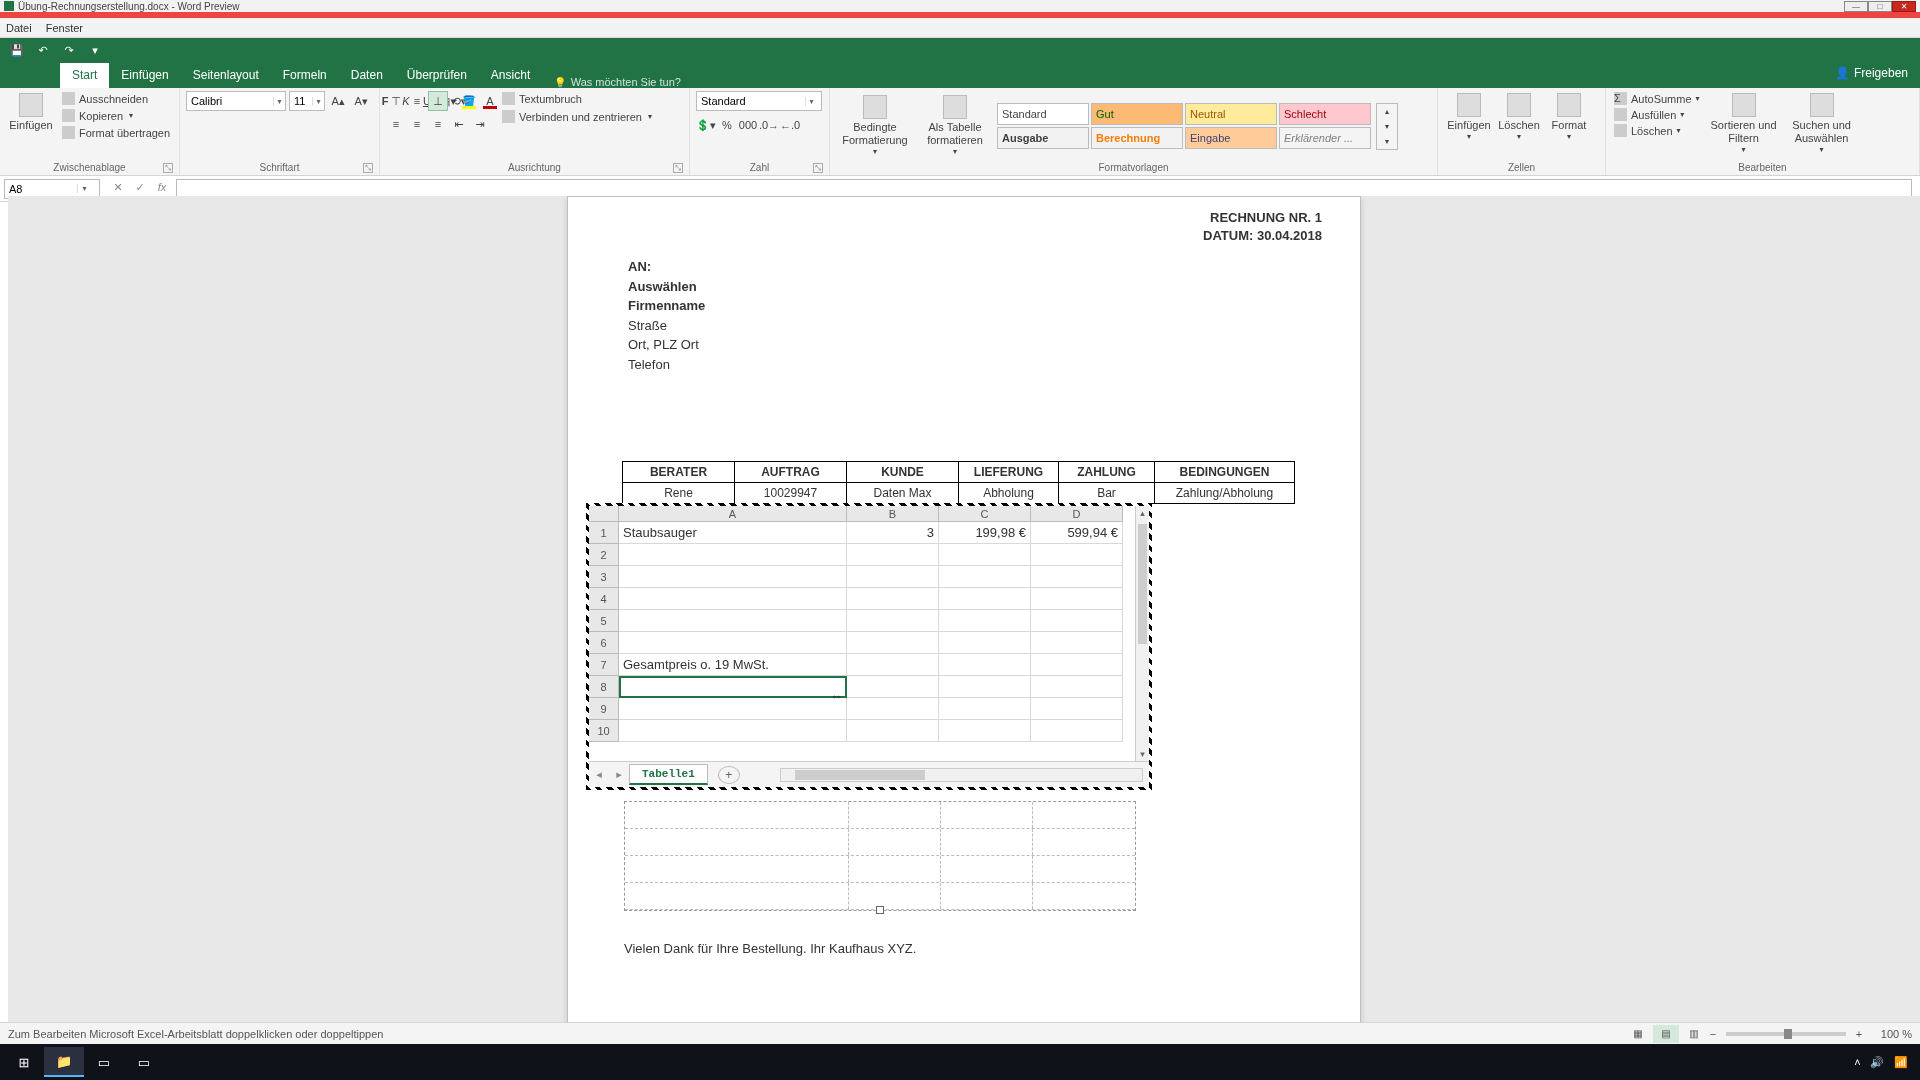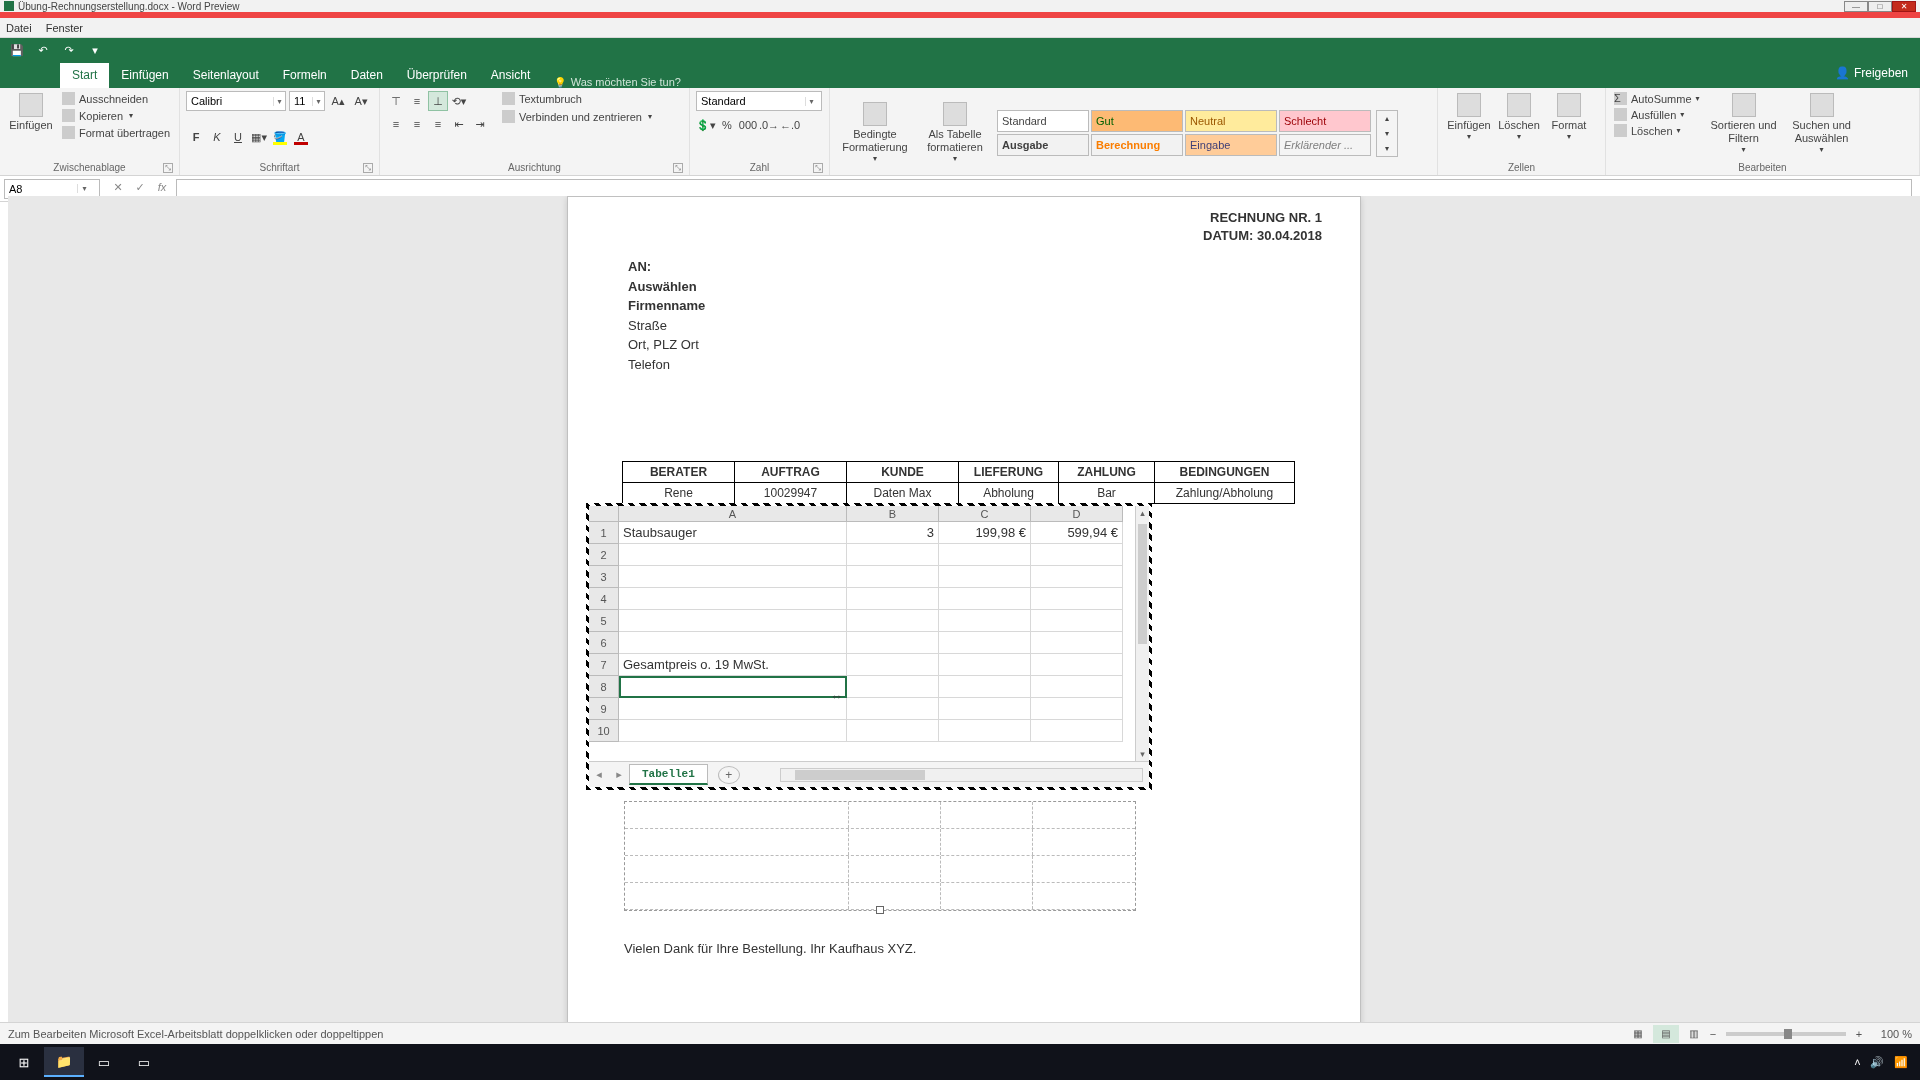--- a/index.html
+++ b/index.html
@@ -186,21 +186,21 @@
         <div class="smrow">
             <span class="si"></span>
             <span>Format übertragen</span>
           </div>
       </div>
     </div>
     <div class="label"><span>Zwischenablage</span><span class="dlg">⤡</span></div>
   </div>
 
   <div class="rgroup" style="width:200px">
-    <div class="body" style="flex-direction:column;gap:16px">
+    <div class="body" style="flex-direction:row;gap:4px">
       <div style="display:flex;gap:3px;align-items:center">
         <div class="fontbox">
             <input style="width: 86px;" value="Calibri">
             <span class="dd">▾</span>
           </div>
         <div class="fontbox">
             <input style="width: 22px;" value="11">
             <span class="dd">▾</span>
           </div>
         <div class="tbtn">A▴</div>
@@ -292,20 +292,21 @@
           <div class="stylecell" style="background:#ffcc99;color:#3f3f76">Eingabe</div>
           <div class="stylecell" style="color:#7f7f7f;font-style:italic">Erklärender ...</div>
         </div>
       </div>
       <div style="display:flex;flex-direction:column;border:1px solid #bbb">
         <div class="tbtn" style="height:15px;font-size:8px">▴</div>
         <div class="tbtn" style="height:15px;font-size:8px">▾</div>
         <div class="tbtn" style="height:15px;font-size:8px">▾</div>
       </div>
     </div>
+    <div class="label"><span>Formatvorlagen</span></div>
   </div>
 
   <div class="rgroup" style="width:168px">
     <div class="body">
       <div class="bigbtn">
           <div class="ico"></div>
           <span>Einfügen</span>
           <span style="font-size:8px">▾</span>
         </div>
       <div class="bigbtn">

